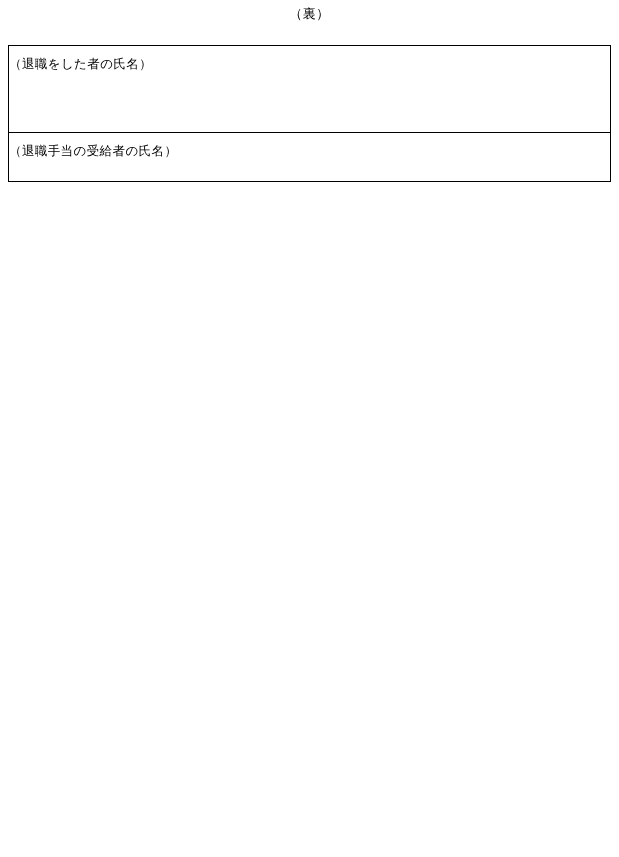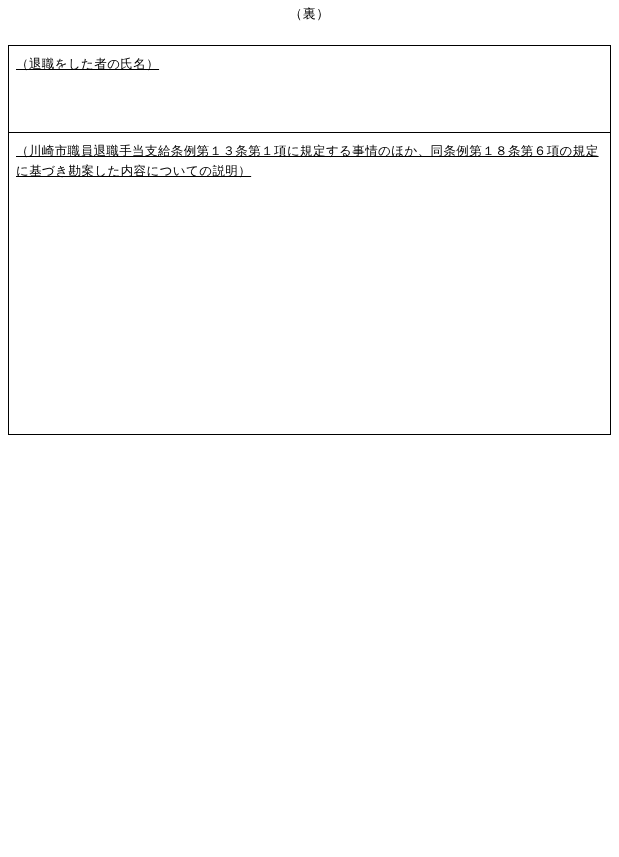--- a/index.html
+++ b/index.html
@@ -35,25 +35,24 @@
     position: absolute;
     top: 45px;
     left: 8px;
     width: 603px;
     border-collapse: collapse;
     border: 1px solid #000000;
   }
   .form-table td {
     border: 1px solid #000000;
     vertical-align: top;
-    padding: 8px 7px 0 7px;
+    padding: 8px 7px 0 0;
     font-size: 12.5px;
     line-height: 20px;
     letter-spacing: 0.4px;
-    text-decoration: underline;
   }
   .row-name-retired td { height: 78px; }
   .row-name-recipient td { height: 40px; }
   .row-reason td { height: 290px; }
   .row-explanation td { height: 293px; }
   .cell-text {
     display: block;
     white-space: pre-wrap;
     word-break: break-all;
   }
@@ -65,21 +64,21 @@
 
   <div class="header-label">（裏）</div>
 
   <table class="form-table">
     <tbody>
       <tr class="row-name-retired">
         <td>
           <span class="cell-text">（退職をした者の氏名）</span>
         </td>
       </tr>
-      <tr class="row-explanation">
+      <tr class="row-name-recipient">
         <td>
-          <span class="cell-text">（川崎市職員退職手当支給条例第１３条第１項に規定する事情のほか、同条例第１８条第６項の規定に基づき勘案した内容についての説明）</span>
+          <span class="cell-text">（退職手当の受給者の氏名）</span>
         </td>
       </tr>
     </tbody>
   </table>
 
 </div>
 
 </body></html>

